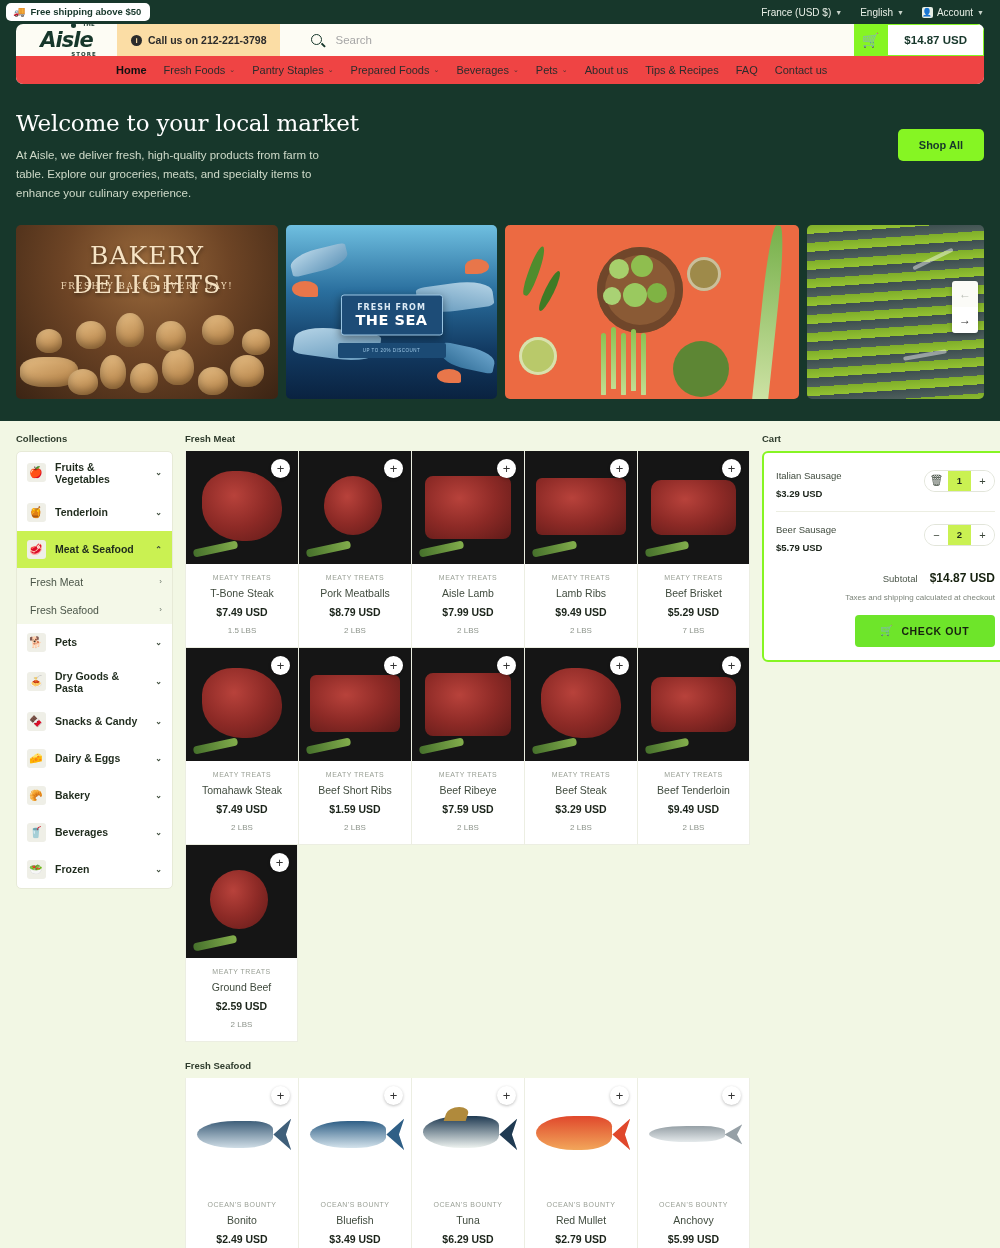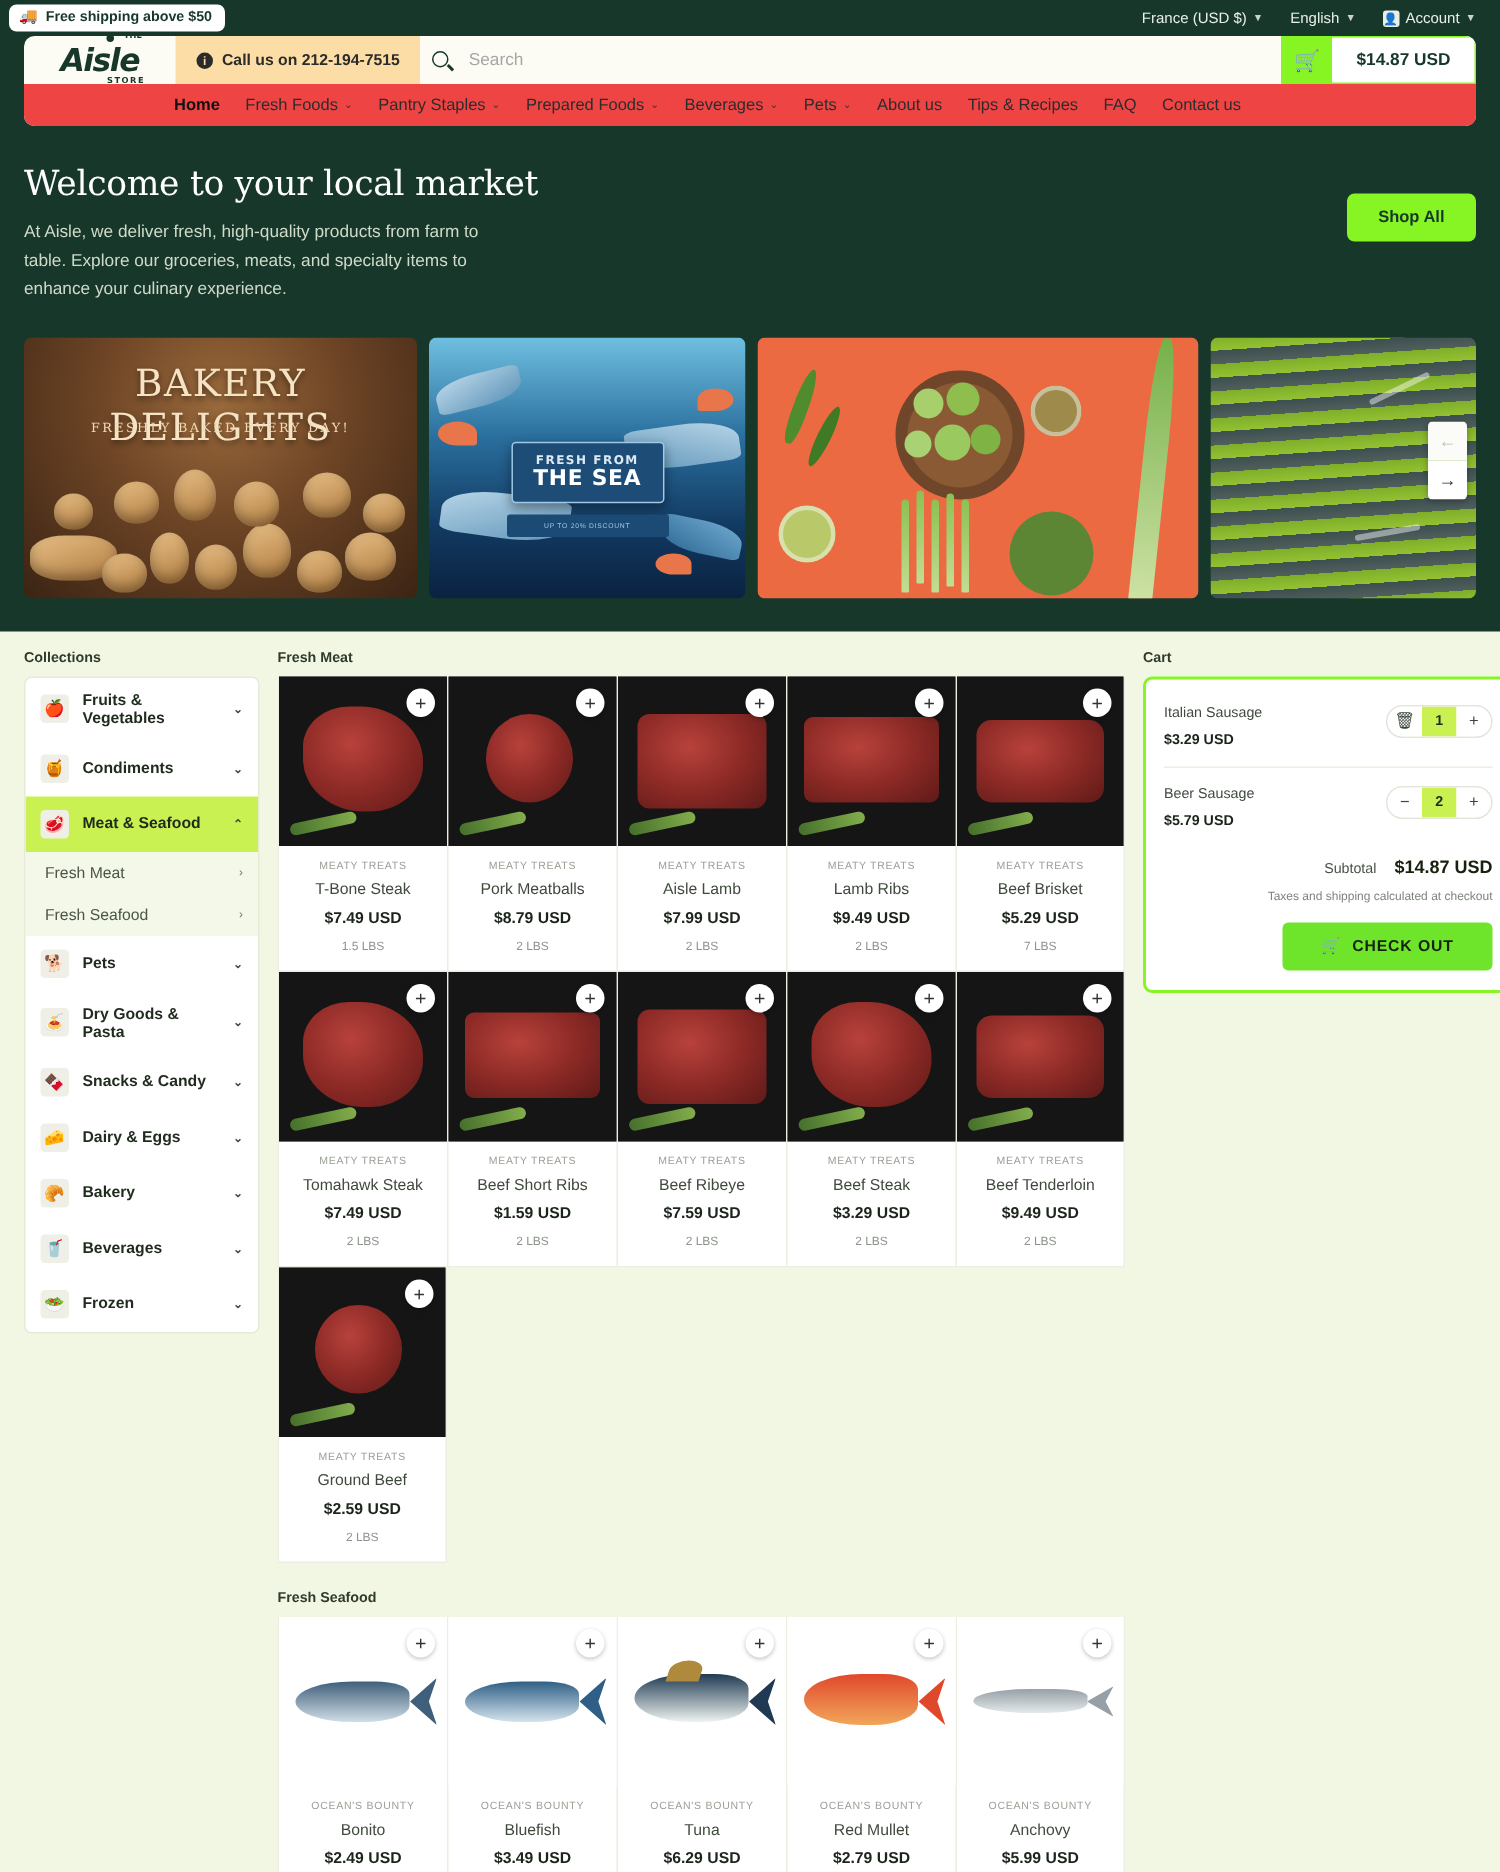--- a/index.html
+++ b/index.html
@@ -57,21 +57,21 @@
     letter-spacing: 1px; font-weight: bold;
   }
   .call-pill {
     background: #fbdda5; display: flex; align-items: center; gap: 6px;
     padding: 0 14px; font-size: 10.5px; font-weight: bold; color: #2b2b2b;
   }
   .info-ico {
     width: 11px; height: 11px; border-radius: 50%; background: #2b2b2b; color: #fbdda5;
     font-size: 8px; font-weight: bold; display: flex; align-items: center; justify-content: center;
   }
-  .search-zone { flex: 1; display: flex; align-items: center; gap: 11px; padding: 0 8px; }
+  .search-zone { flex: 1; display: flex; align-items: center; gap: 11px; padding: 0 31px; }
   .search-ico { width: 13px; height: 13px; position: relative; flex: 0 0 auto; }
   .search-ico::before {
     content: ""; position: absolute; width: 9px; height: 9px; border: 1.6px solid #17372b;
     border-radius: 50%; top: 0; left: 0;
   }
   .search-ico::after {
     content: ""; position: absolute; width: 4.5px; height: 1.6px; background: #17372b;
     transform: rotate(45deg); bottom: 1px; right: -1px;
   }
   .search-input {
@@ -350,21 +350,21 @@
       <div class="logo-box">
         <div class="logo">
           <span class="logo-dot"></span>
           <span class="logo-the">THE</span>
           <span>Aisle</span>
           <span class="logo-store">STORE</span>
         </div>
       </div>
       <div class="call-pill">
         <span class="info-ico">i</span>
-        <span>Call us on 212-194-7515</span>
+        <span>Call us on 212-221-3798</span>
       </div>
       <div class="search-zone">
         <span class="search-ico"></span>
         <input class="search-input" type="text" placeholder="Search" style="">
       </div>
       <div class="cart-btn">
         <span>🛒</span>
       </div>
       <div class="cart-total">$14.87 USD</div>
     </div>
@@ -493,21 +493,21 @@
   <div class="sidebar">
     <div class="sec-label">Collections</div>
     <div class="side-card">
       <div class="side-row">
         <span class="thumb">🍎</span>
         <span>Fruits &amp; Vegetables</span>
         <span class="chev">⌄</span>
       </div>
       <div class="side-row">
         <span class="thumb">🍯</span>
-        <span>Condiments</span>
+        <span>Tenderloin</span>
         <span class="chev">⌄</span>
       </div>
       <div class="side-row active">
         <span class="thumb">🥩</span>
         <span>Meat &amp; Seafood</span>
         <span class="chev">⌃</span>
       </div>
       <div class="side-sub-wrap">
         <div class="side-sub">
           <span>Fresh Meat</span>

